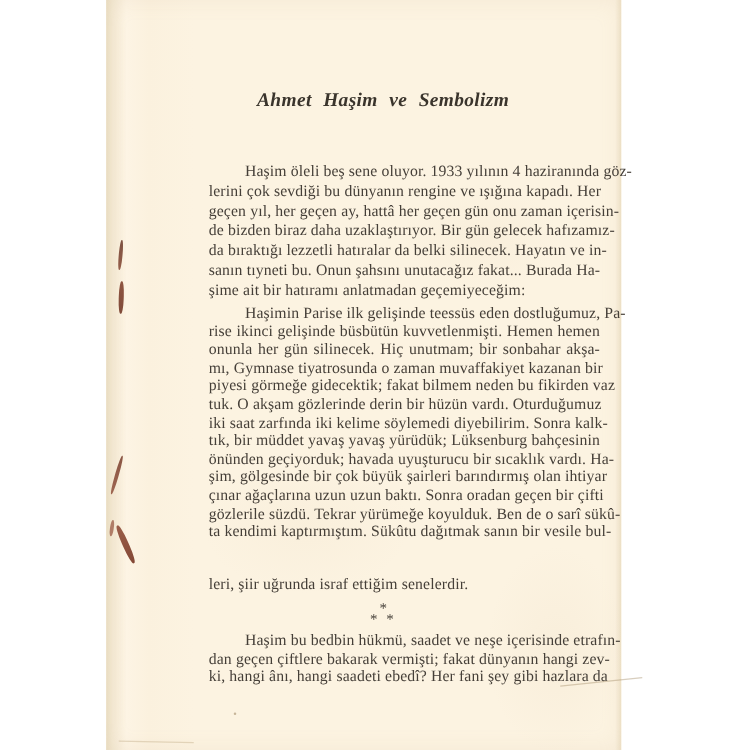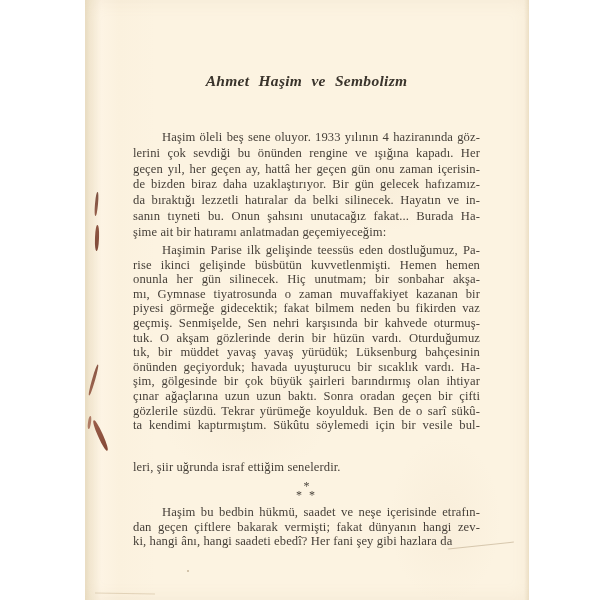--- a/index.html
+++ b/index.html
@@ -9,21 +9,21 @@
     --mark:#7a341f;
     --bg:#ffffff;
   }
   html,body{margin:0;padding:0;}
   body{
     width:600px;height:600px;overflow:hidden;position:relative;
     background:var(--bg);
     font-family:"Liberation Serif","DejaVu Serif",serif;
   }
   .page{
-    position:absolute;left:85px;top:0;width:444px;height:600px;
+    position:absolute;left:85px;top:0;width:412px;height:600px;
     background-color:var(--paper);
     background-image:
       radial-gradient(90px 60px at 300px 190px, rgba(210,180,140,.07), transparent 70%),
       radial-gradient(120px 80px at 160px 420px, rgba(210,180,140,.06), transparent 70%),
       radial-gradient(80px 120px at 360px 520px, rgba(205,175,135,.07), transparent 70%),
       linear-gradient(90deg,#ece0c6 0px,#f4e9d3 5px,#fdf4e4 16px,#fbf1de 34px,rgba(252,243,225,0) 70px),
       linear-gradient(270deg,#f0e3ca 0px,rgba(252,243,225,0) 5px);
     box-shadow:inset 0 0 18px rgba(190,165,125,.12);
   }
   .title{
@@ -40,20 +40,21 @@
   }
   .p0{top:130px;}
   .p1{top:243px;}
   .p2{top:460px;}
   .p3{top:505px;}
   .line{
     height:14.6px;line-height:14.6px;
     white-space:nowrap;
     text-align:justify;text-align-last:justify;
     text-justify:inter-word;
+    margin-left:34px;
   }
   .p0 .line{height:15.8px;line-height:15.8px;}
   .line.first{padding-left:29px;}
   .line.lastline{text-align-last:left;}
   .asterism{
     position:absolute;top:482px;left:48px;width:347px;
     text-align:center;color:var(--ink);
   }
   .ast-t{font-size:12px;line-height:8px;height:8px;}
   .ast-b{font-size:12px;line-height:10px;letter-spacing:2px;}
@@ -72,41 +73,41 @@
 </style>
 </head>
 <body>
 
 <div class="page">
 
   <div class="title">Ahmet Haşim ve Sembolizm</div>
 
   <div class="para p0">
       <div class="line first">Haşim öleli beş sene oluyor. 1933 yılının 4 haziranında göz-</div>
-      <div class="line">lerini çok sevdiği bu önünden rengine ve ışığına kapadı. Her</div>
+      <div class="line">lerini çok sevdiği bu dünyanın rengine ve ışığına kapadı. Her</div>
       <div class="line">geçen yıl, her geçen ay, hattâ her geçen gün onu zaman içerisin-</div>
       <div class="line">de bizden biraz daha uzaklaştırıyor. Bir gün gelecek hafızamız-</div>
       <div class="line">da bıraktığı lezzetli hatıralar da belki silinecek. Hayatın ve in-</div>
       <div class="line">sanın tıyneti bu. Onun şahsını unutacağız fakat... Burada Ha-</div>
       <div class="line lastline">şime ait bir hatıramı anlatmadan geçemiyeceğim:</div>
     </div>
   <div class="para p1">
       <div class="line first">Haşimin Parise ilk gelişinde teessüs eden dostluğumuz, Pa-</div>
       <div class="line">rise ikinci gelişinde büsbütün kuvvetlenmişti. Hemen hemen</div>
       <div class="line">onunla her gün silinecek. Hiç unutmam; bir sonbahar akşa-</div>
       <div class="line">mı, Gymnase tiyatrosunda o zaman muvaffakiyet kazanan bir</div>
       <div class="line">piyesi görmeğe gidecektik; fakat bilmem neden bu fikirden vaz</div>
-      <div class="line">geçmiş. Senmişelde, Sen nehri karşısında bir kahvede oturmuş-</div>
       <div class="line">tuk. O akşam gözlerinde derin bir hüzün vardı. Oturduğumuz</div>
+      <div class="line">iki saat zarfında iki kelime söylemedi diyebilirim. Sonra kalk-</div>
       <div class="line">tık, bir müddet yavaş yavaş yürüdük; Lüksenburg bahçesinin</div>
       <div class="line">önünden geçiyorduk; havada uyuşturucu bir sıcaklık vardı. Ha-</div>
       <div class="line">şim, gölgesinde bir çok büyük şairleri barındırmış olan ihtiyar</div>
       <div class="line">çınar ağaçlarına uzun uzun baktı. Sonra oradan geçen bir çifti</div>
       <div class="line">gözlerile süzdü. Tekrar yürümeğe koyulduk. Ben de o sarî sükû-</div>
-      <div class="line">ta kendimi kaptırmıştım. Sükûtu söylemedi için bir vesile bul-</div>
+      <div class="line">ta kendimi kaptırmıştım. Sükûtu dağıtmak sanın bir vesile bul-</div>
     </div>
   <div class="para p2">
       <div class="line lastline">leri, şiir uğrunda israf ettiğim senelerdir.</div>
     </div>
 
   <div class="asterism">
     <div class="ast-t">*</div>
     <div class="ast-b">* *</div>
   </div>
 

